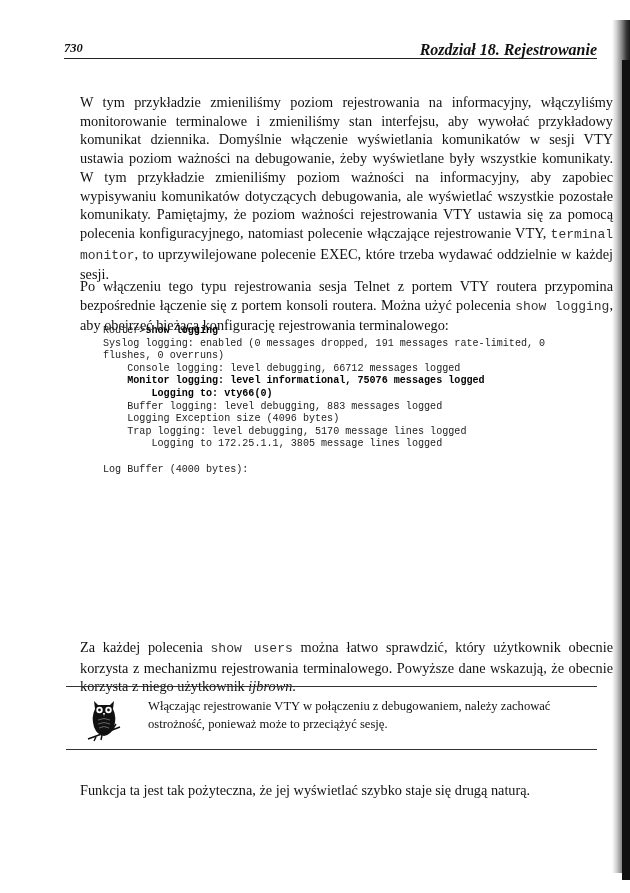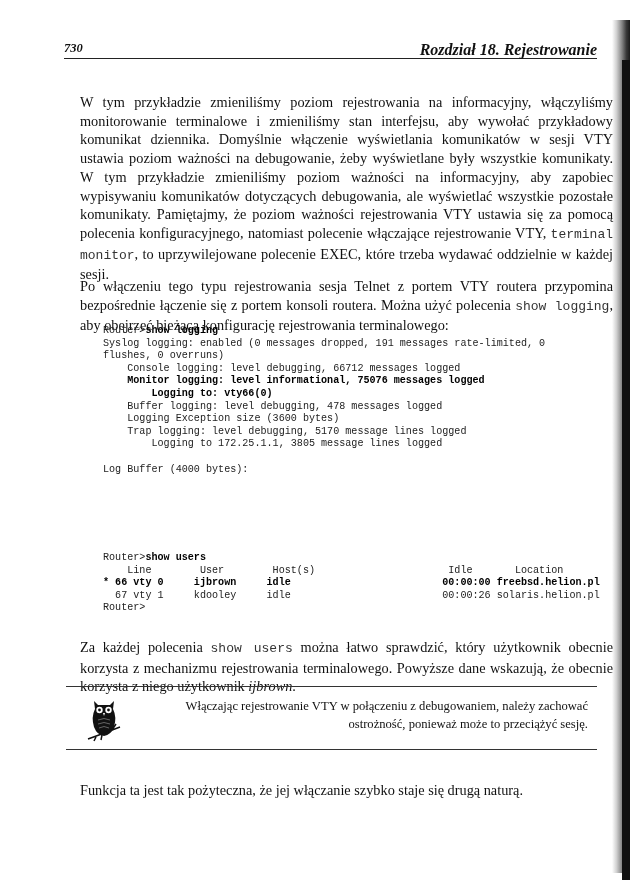--- a/index.html
+++ b/index.html
@@ -13,21 +13,21 @@
 
     .para { position: absolute; left: 64px; width: 533px; font-size: 14.3px; line-height: 18.7px; text-align: justify; margin: 16px; }
     .para .code-inline { font-family: "Liberation Mono", "DejaVu Sans Mono", monospace; font-size: 13px; color: #333; }
     .para em { font-style: italic; }
 
     .code { position: absolute; left: 103px; font-family: "Liberation Mono", "DejaVu Sans Mono", monospace; font-size: 10.1px; line-height: 12.6px; white-space: pre; margin: 0; color: #222; }
     .code .b { font-weight: bold; color: #000; }
 
     .note { position: absolute; left: 66px; top: 686px; width: 531px; height: 62px; border-top: 1.3px solid #333; border-bottom: 1.3px solid #333; }
     .note-icon { position: absolute; left: 18px; top: 8px; width: 40px; height: 48px; }
-    .note-text { position: absolute; left: 82px; top: 11px; width: 440px; font-size: 12.6px; line-height: 17.5px; text-align: right; }
+    .note-text { position: absolute; left: 82px; top: 11px; width: 440px; font-size: 12.6px; line-height: 17.5px; }
 
     .scan-edge { position: absolute; left: 612px; top: 20px; width: 18px; height: 853px;
       background: linear-gradient(90deg, rgba(255,255,255,0) 0%, #ccc 25%, #777 55%, #222 80%, #000 100%); opacity: 0.9; }
     .scan-edge-2 { position: absolute; left: 622px; top: 60px; width: 8px; height: 820px; background: #111; }
   </style>
 </head>
 <body>
 
 <div class="page serif">
 
@@ -39,49 +39,44 @@
   <p class="para" style="top:77px;"><span>W tym przykładzie zmieniliśmy poziom rejestrowania na informacyjny, włączyliśmy monitorowanie terminalowe i zmieniliśmy stan interfejsu, aby wywołać przykładowy komunikat dziennika. Domyślnie włączenie wyświetlania komunikatów w sesji VTY ustawia poziom ważności na debugowanie, żeby wyświetlane były wszystkie komunikaty. W tym przykładzie zmieniliśmy poziom ważności na informacyjny, aby zapobiec wypisywaniu komunikatów dotyczących debugowania, ale wyświetlać wszystkie pozostałe komunikaty. Pamiętajmy, że poziom ważności rejestrowania VTY ustawia się za pomocą polecenia konfiguracyjnego, natomiast polecenie włączające rejestrowanie VTY,</span> <span class="code-inline">terminal monitor</span><span>, to uprzywilejowane polecenie EXEC, które trzeba wydawać oddzielnie w każdej sesji.</span></p>
 
   <p class="para" style="top:261px;"><span>Po włączeniu tego typu rejestrowania sesja Telnet z portem VTY routera przypomina bezpośrednie łączenie się z portem konsoli routera. Można użyć polecenia</span> <span class="code-inline">show logging</span><span>, aby obejrzeć bieżącą konfigurację rejestrowania terminalowego:</span></p>
 
   <pre class="code" style="top:325px;"><span>Router&gt;</span><span class="b">show logging</span>
 <span>Syslog logging: enabled (0 messages dropped, 191 messages rate-limited, 0</span>
 <span>flushes, 0 overruns)</span>
 <span>    Console logging: level debugging, 66712 messages logged</span>
 <span class="b">    Monitor logging: level informational, 75076 messages logged</span>
 <span class="b">        Logging to: vty66(0)</span>
-<span>    Buffer logging: level debugging, 478 messages logged</span>
-<span>    Logging Exception size (3600 bytes)</span>
+<span>    Buffer logging: level debugging, 883 messages logged</span>
+<span>    Logging Exception size (4096 bytes)</span>
 <span>    Trap logging: level debugging, 5170 message lines logged</span>
 <span>        Logging to 172.25.1.1, 3805 message lines logged</span>
 <span></span>
 <span>Log Buffer (4000 bytes):</span></pre>
 
 
-  <pre class="code" style="top:552px;"><span>Router&gt;</span><span class="b">show users</span>
-<span>    Line        User        Host(s)                      Idle       Location</span>
-<span class="b">* 66 vty 0     ijbrown     idle                         00:00:00 freebsd.helion.pl</span>
-<span>  67 vty 1     kdooley     idle                         00:00:26 solaris.helion.pl</span>
-<span>Router&gt;</span></pre>
 
   <p class="para" style="top:622px;"><span>Za każdej polecenia</span> <span class="code-inline">show users</span> <span>można łatwo sprawdzić, który użytkownik obecnie korzysta z mechanizmu rejestrowania terminalowego. Powyższe dane wskazują, że obecnie korzysta z niego użytkownik</span> <em>ijbrown</em><span>.</span></p>
 
   <div class="note">
     <span class="note-icon">
       <svg width="40" height="48" viewBox="0 0 40 48">
         <path d="M10 6 L14 10 L26 10 L30 6 L29 14 Q33 22 30 32 Q27 40 20 41 Q13 40 10 32 Q7 22 11 14 Z" fill="#111"></path>
         <circle cx="15.5" cy="15" r="3.2" fill="#fff"></circle>
         <circle cx="24.5" cy="15" r="3.2" fill="#fff"></circle>
         <circle cx="15.5" cy="15" r="1.4" fill="#111"></circle>
         <circle cx="24.5" cy="15" r="1.4" fill="#111"></circle>
         <path d="M19 18 L21 18 L20 21 Z" fill="#fff"></path>
         <path d="M14 25 Q20 22 26 25 M14 29 Q20 26 26 29 M15 33 Q20 30 25 33" stroke="#888" stroke-width="0.7" fill="none"></path>
         <path d="M4 44 Q18 39 36 32 M28 35 L32 29 M12 42 L10 46 M18 40 L17 45" stroke="#111" stroke-width="1.5" fill="none"></path>
       </svg>
     </span>
     <div class="note-text">Włączając rejestrowanie VTY w połączeniu z debugowaniem, należy zachować ostrożność, ponieważ może to przeciążyć sesję.</div>
   </div>
 
-  <p class="para" style="top:765px;">Funkcja ta jest tak pożyteczna, że jej włączanie szybko staje się drugą naturą.</p>
+  <p class="para" style="top:765px;">Funkcja ta jest tak pożyteczna, że jej wyświetlać szybko staje się drugą naturą.</p>
 
   <div class="scan-edge"></div>
   <div class="scan-edge-2"></div>
 </div>
 
 </body></html>

